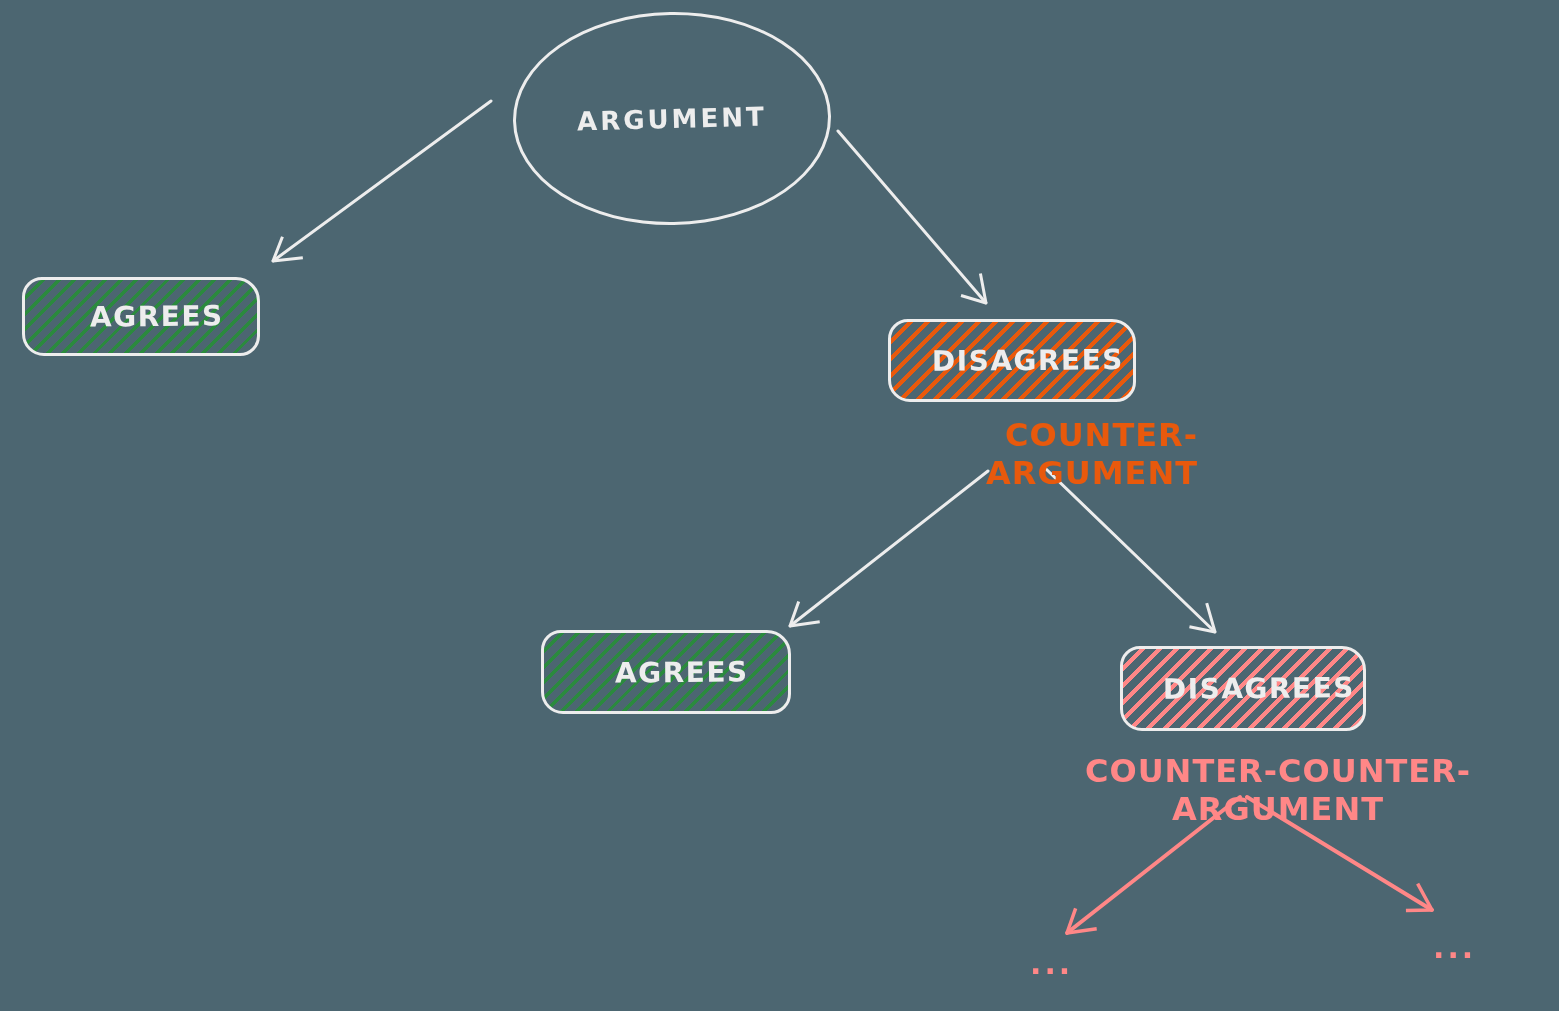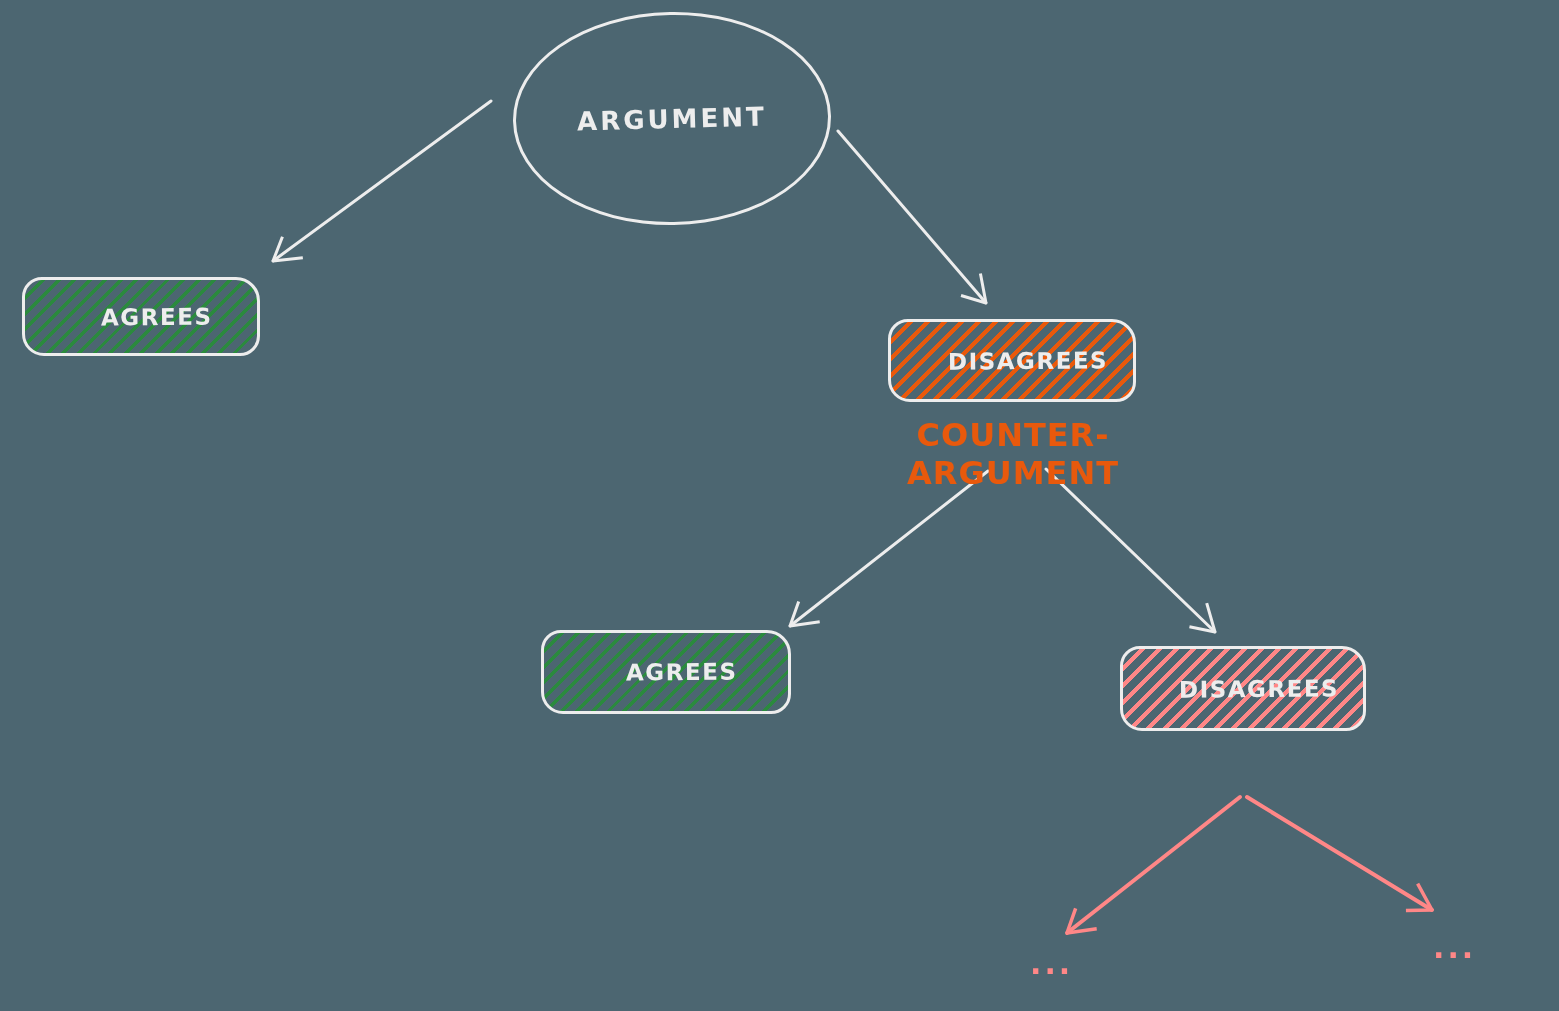--- a/index.html
+++ b/index.html
@@ -24,36 +24,36 @@
   .node span{transform:rotate(-0.5deg);display:inline-block;}
   .ellipse{
     border:3px solid var(--ink);
     border-radius:50%;
     font-size:26px;letter-spacing:3px;
     transform:rotate(-1deg);
   }
   .rect{
     border:3.5px solid var(--ink);
     border-radius:20px 24px 20px 22px;
-    font-size:23px;letter-spacing:1.5px;padding-left:32px;
+    font-size:28px;letter-spacing:1.5px;padding-left:32px;
   }
   .hatch-green{
     background-image:repeating-linear-gradient(135deg,var(--green) 0 3.5px,transparent 3.5px 11px);
   }
   .hatch-orange{
     background-image:repeating-linear-gradient(135deg,var(--orange) 0 4px,transparent 4px 12px);
   }
   .hatch-pink{
     background-image:repeating-linear-gradient(135deg,var(--pink) 0 4px,transparent 4px 12px);
   }
   .caption{
     position:absolute;font-weight:700;text-align:center;
     letter-spacing:1px;
   }
-  .caption-orange{color:var(--orange);font-size:32px;}
+  .caption-orange{color:var(--orange);font-size:32px;text-align:right;}
   .caption-pink{color:var(--pink);font-size:32px;}
   .ellipsis{
     position:absolute;color:var(--pink);font-weight:700;
     font-size:30px;letter-spacing:3px;
   }
   line{stroke-linecap:round;}
   .stroke-ink{stroke:var(--ink);}
   .stroke-pink{stroke:var(--pink);}
 </style>
 </head>
@@ -93,18 +93,19 @@
   <div class="caption caption-orange" style="left:828px;top:416px;width:370px;">COUNTER-ARGUMENT</div>
 
   <div class="node rect hatch-green" style="left:541px;top:630px;width:250px;height:84px;">
     <span>AGREES</span>
   </div>
 
   <div class="node rect hatch-pink" style="left:1120px;top:646px;width:246px;height:85px;">
     <span>DISAGREES</span>
   </div>
 
+  <div class="caption caption-pink" style="left:1008px;top:752px;width:540px;">COUNTER-COUNTER-ARGUMENT</div>
 
   <div class="ellipsis" style="left:1030px;top:946px;">...</div>
 
   <div class="ellipsis" style="left:1433px;top:930px;">...</div>
 
 </div>
 
 </body></html>

